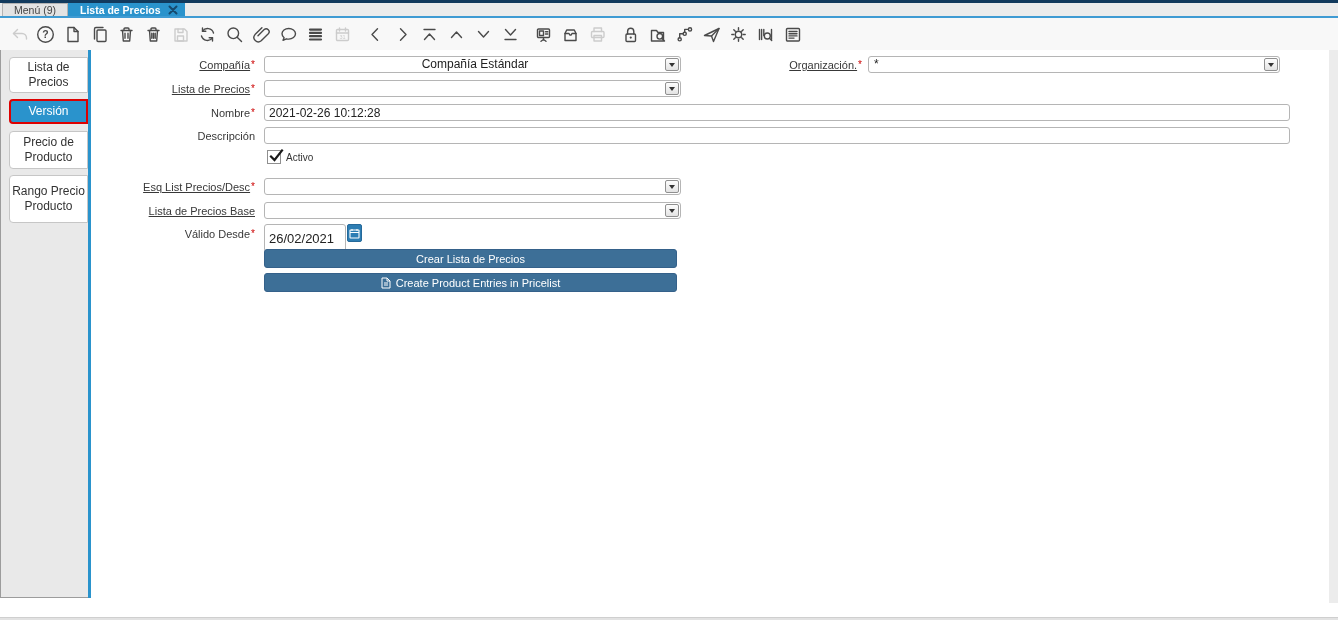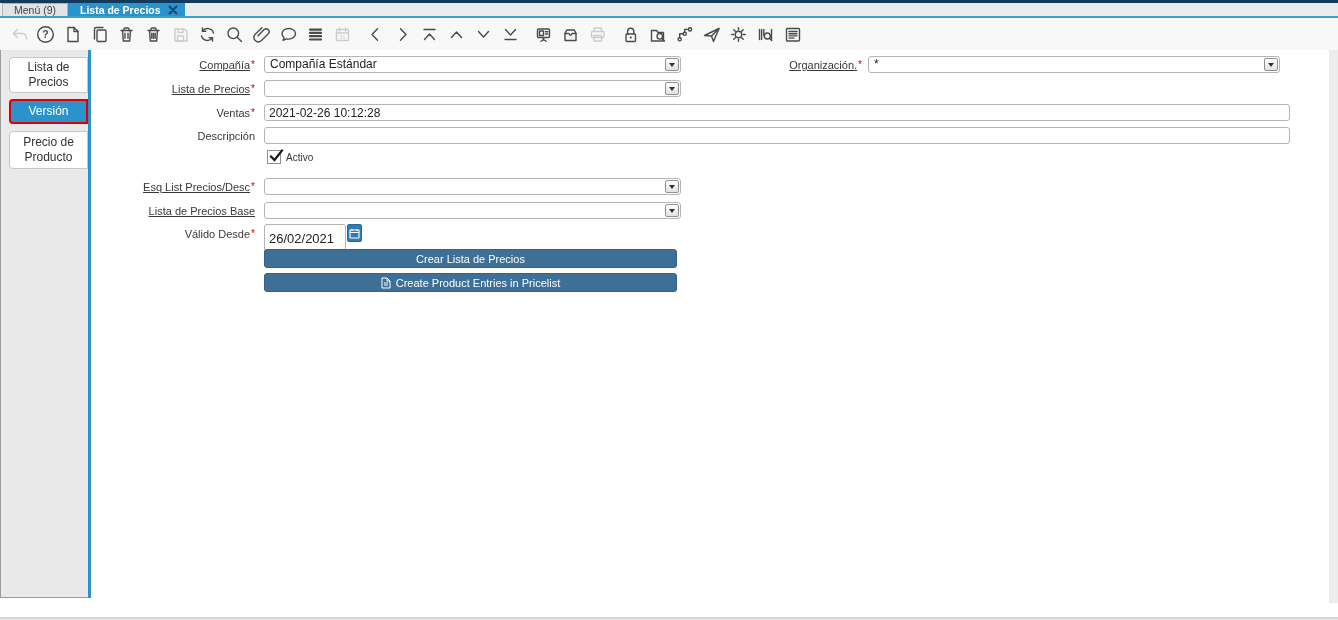--- a/index.html
+++ b/index.html
@@ -295,27 +295,30 @@
 
   <div class="stab" style="top:57px; height:36px;">
     <span>Lista de Precios</span>
   </div>
   <div class="stab selected" style="top:99px; height:25px;">
     <span>Versión</span>
   </div>
   <div class="stab" style="top:131px; height:38px;">
     <span>Precio de Producto</span>
   </div>
+  <div class="stab" style="top:175px; height:48px;">
+    <span>Rango Precio Producto</span>
+  </div>
 
   <div class="flayer">
 
     <div class="lbl" style="left:95px; top:59px;">
       <span class="u">Compañía</span><span class="req">*</span>
     </div>
-    <div class="combo" style="left:264px; top:56px; width:417px;">
+    <div class="combo" style="left:264px; top:56px; width:417px;text-align:center;">
       <span class="val">Compañía Estándar</span>
       <span class="ddbtn">
           <span class="tri"></span>
         </span>
     </div>
 
     <div class="lbl" style="left:702px; top:59px;">
       <span class="u">Organización.</span><span class="req">*</span>
     </div>
     <div class="combo" style="left:868px; top:56px; width:412px;">
@@ -328,21 +331,21 @@
     <div class="lbl" style="left:95px; top:83px;">
       <span class="u">Lista de Precios</span><span class="req">*</span>
     </div>
     <div class="combo" style="left:264px; top:80px; width:417px;">
       <span class="ddbtn">
           <span class="tri"></span>
         </span>
     </div>
 
     <div class="lbl" style="left:95px; top:107px;">
-      <span>Ventas</span><span class="req">*</span>
+      <span>Nombre</span><span class="req">*</span>
     </div>
     <input class="tin" style="left: 264px; top: 104px; width: 1026px;" value="2021-02-26 10:12:28">
 
     <div class="lbl" style="left:95px; top:130px;">
       <span>Descripción</span>
     </div>
     <input class="tin" style="left: 264px; top: 127px; width: 1026px;" value="">
 
     <div class="chk" style="left:267px; top:150px;">
       <svg width="14" height="14" viewBox="0 0 14 14">

